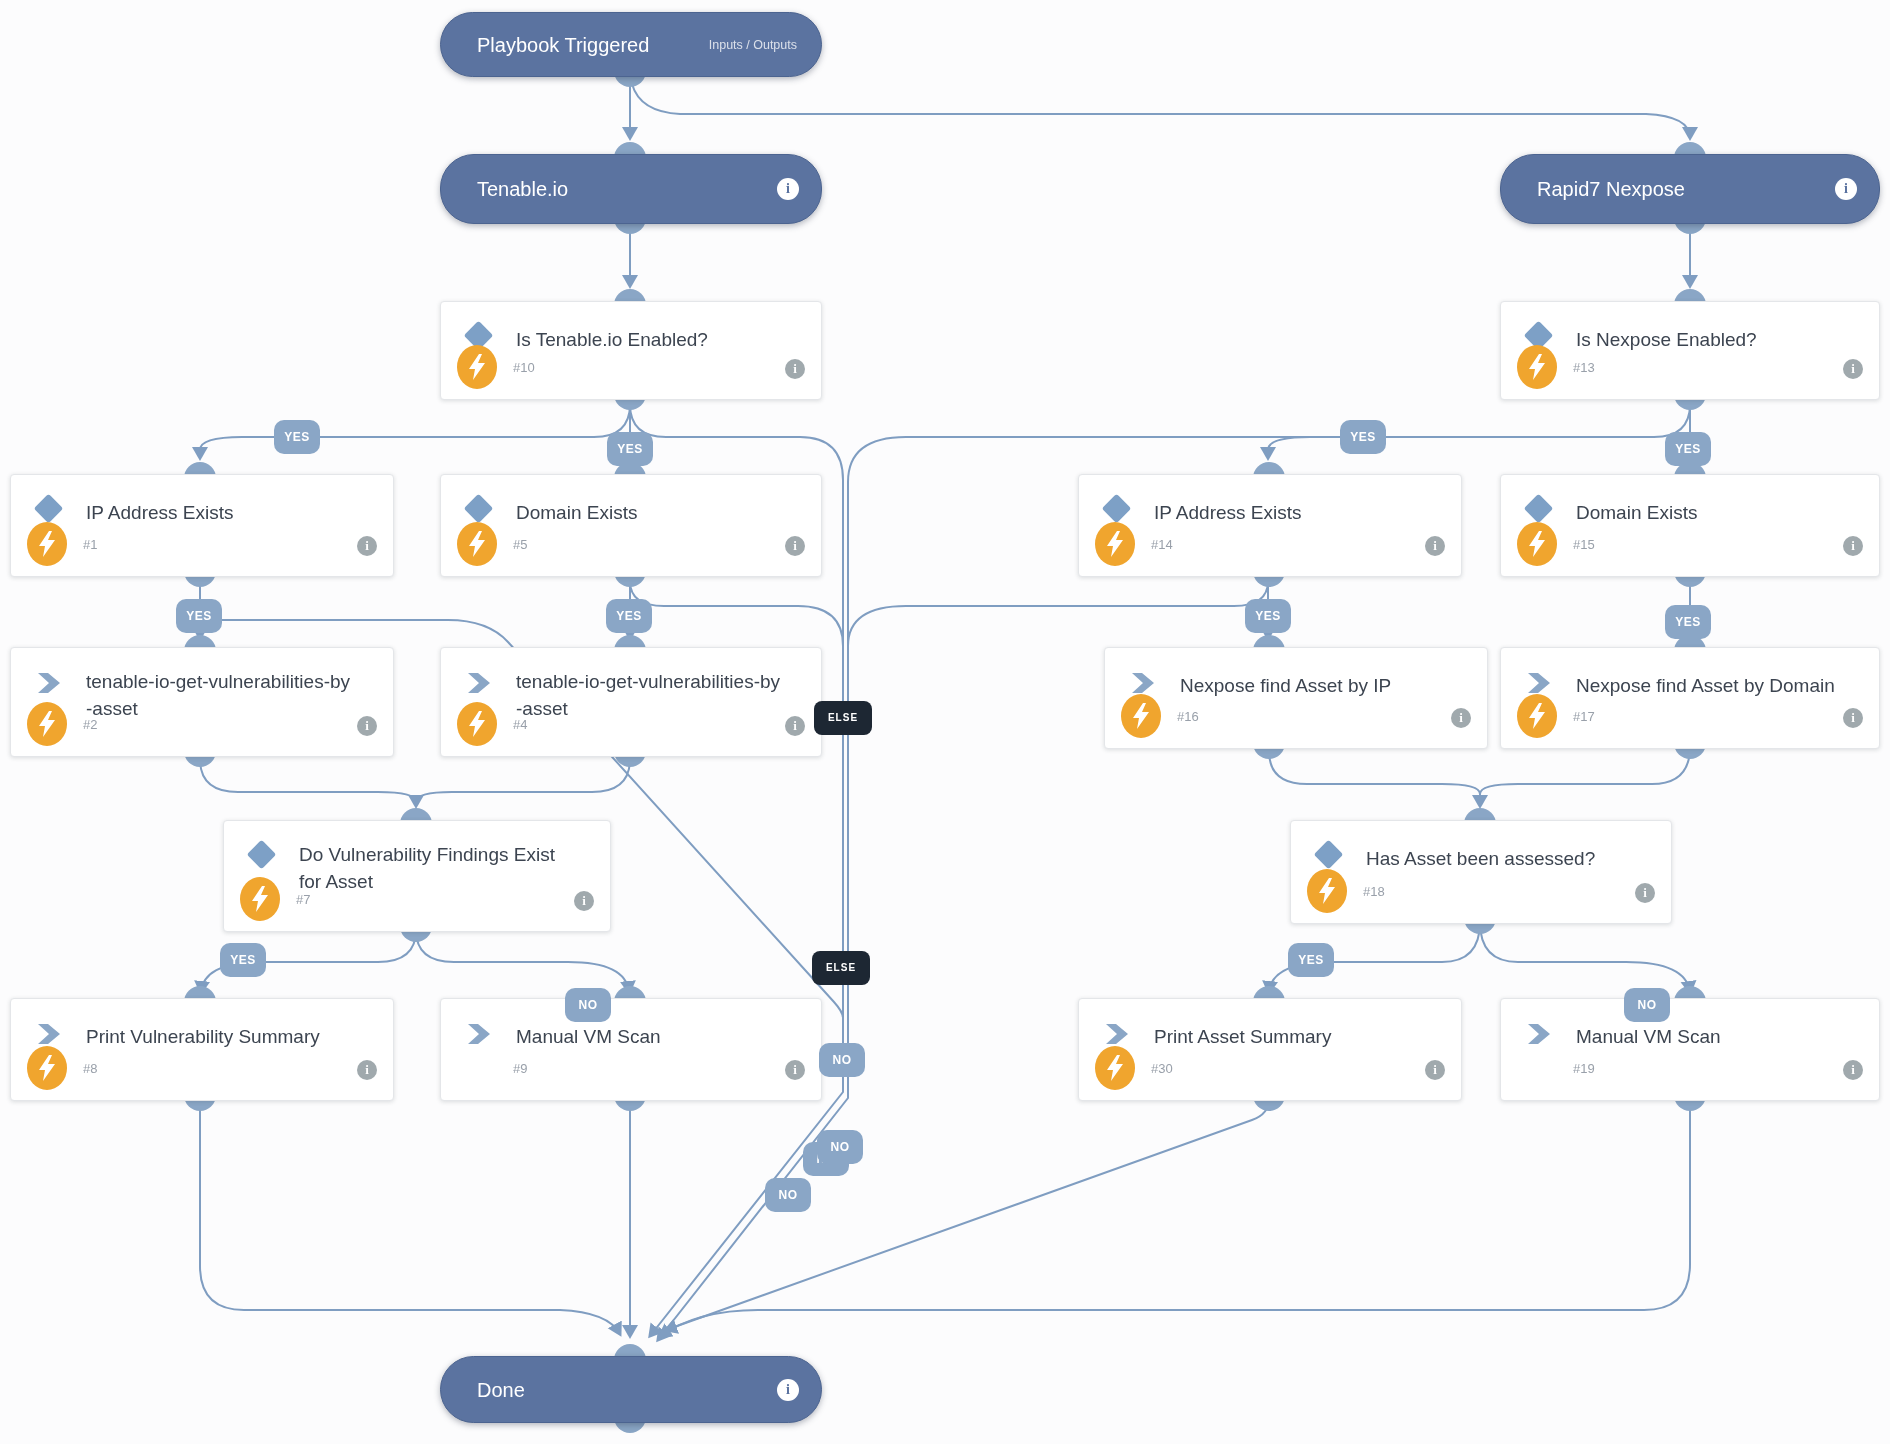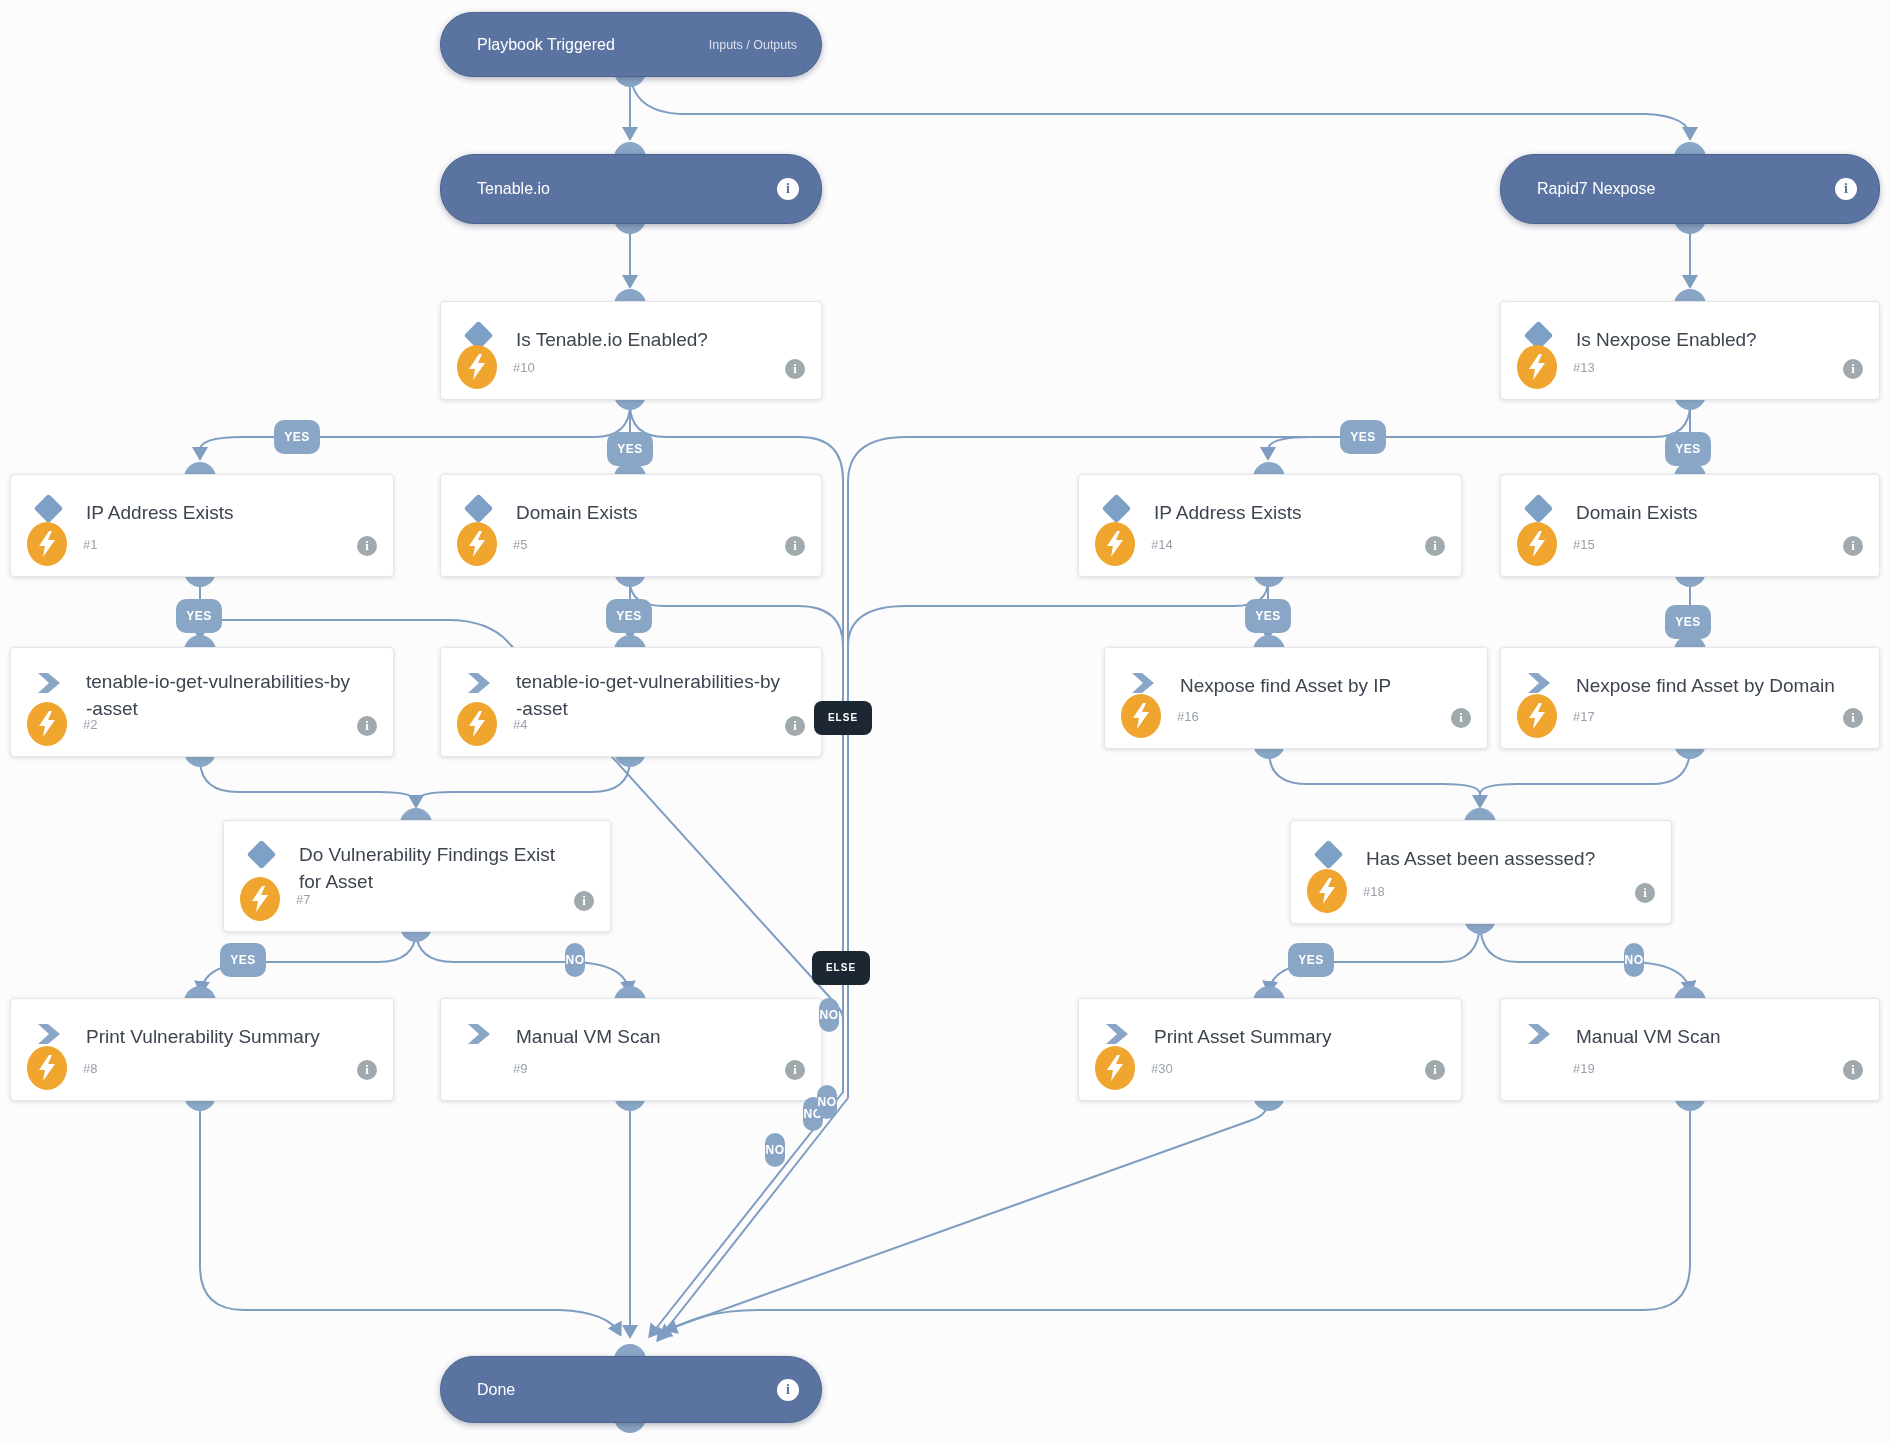--- a/index.html
+++ b/index.html
@@ -20,31 +20,31 @@
   .chev{position:absolute;left:0;top:1px;}
   .card .num{position:absolute;left:72px;bottom:24px;font-size:13px;color:#99a0aa;}
   .bolt{position:absolute;left:16px;bottom:10px;width:40px;height:44px;background:#f0a52e;border-radius:50%;}
   .bolt svg{position:absolute;left:9px;top:9px;}
   .info{position:absolute;right:16px;bottom:20px;width:20px;height:20px;border-radius:50%;background:#a0a9ad;
         color:#fff;text-align:center;line-height:20px;font-size:13px;font-weight:bold;
         font-family:"Liberation Serif", serif;}
   
   .pill{position:absolute;background:#5b73a0;border:1px solid #4c6490;border-radius:34px;color:#fff;z-index:2;
         box-shadow:0 2px 6px rgba(40,50,70,.35);}
-  .pill .plabel{position:absolute;left:36px;top:50%;transform:translateY(-50%);font-size:16px;}
+  .pill .plabel{position:absolute;left:36px;top:50%;transform:translateY(-50%);font-size:20px;}
   .pill .pinfo{position:absolute;right:22px;top:50%;transform:translateY(-50%);width:22px;height:22px;
         background:#fff;color:#5b73a0;border-radius:50%;text-align:center;line-height:22px;font-size:14px;
         font-weight:bold;font-family:"Liberation Serif", serif;}
   .pill .pmeta{position:absolute;right:24px;top:50%;transform:translateY(-50%);font-size:12.5px;
         color:rgba(255,255,255,.78);}
   
   .badge{position:absolute;z-index:3;height:34px;line-height:34px;text-align:center;color:#fff;
          font-weight:bold;border-radius:10px;font-size:12px;letter-spacing:.5px;background:#8aa6c6;}
   .badge.yes{width:46px;}
-  .badge.no{width:20px;}
+  .badge.no{width:46px;margin-top:45px;}
   .badge.else{width:58px;background:#1d2733;border-radius:8px;font-size:10px;letter-spacing:1px;}
 </style>
 </head>
 <body>
 
 <svg id="edges" width="1890" height="1444">
   <defs>
     <marker id="arr" orient="auto" markerWidth="10" markerHeight="10" refX="5.5" refY="4">
       <path d="M0,0 L7,4 L0,8 z" fill="#7f9dc1"></path>
     </marker>

